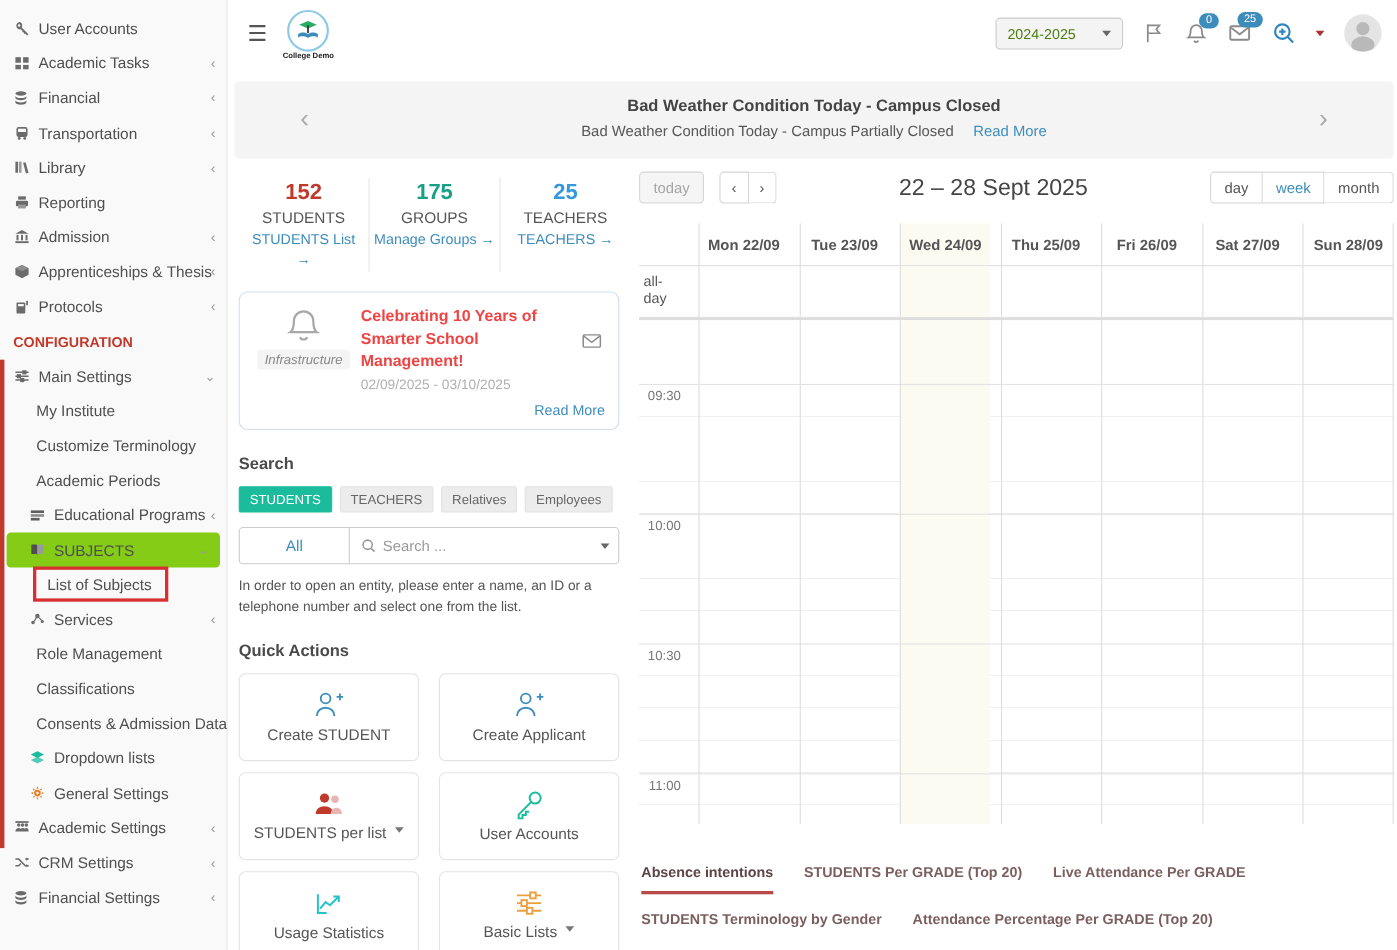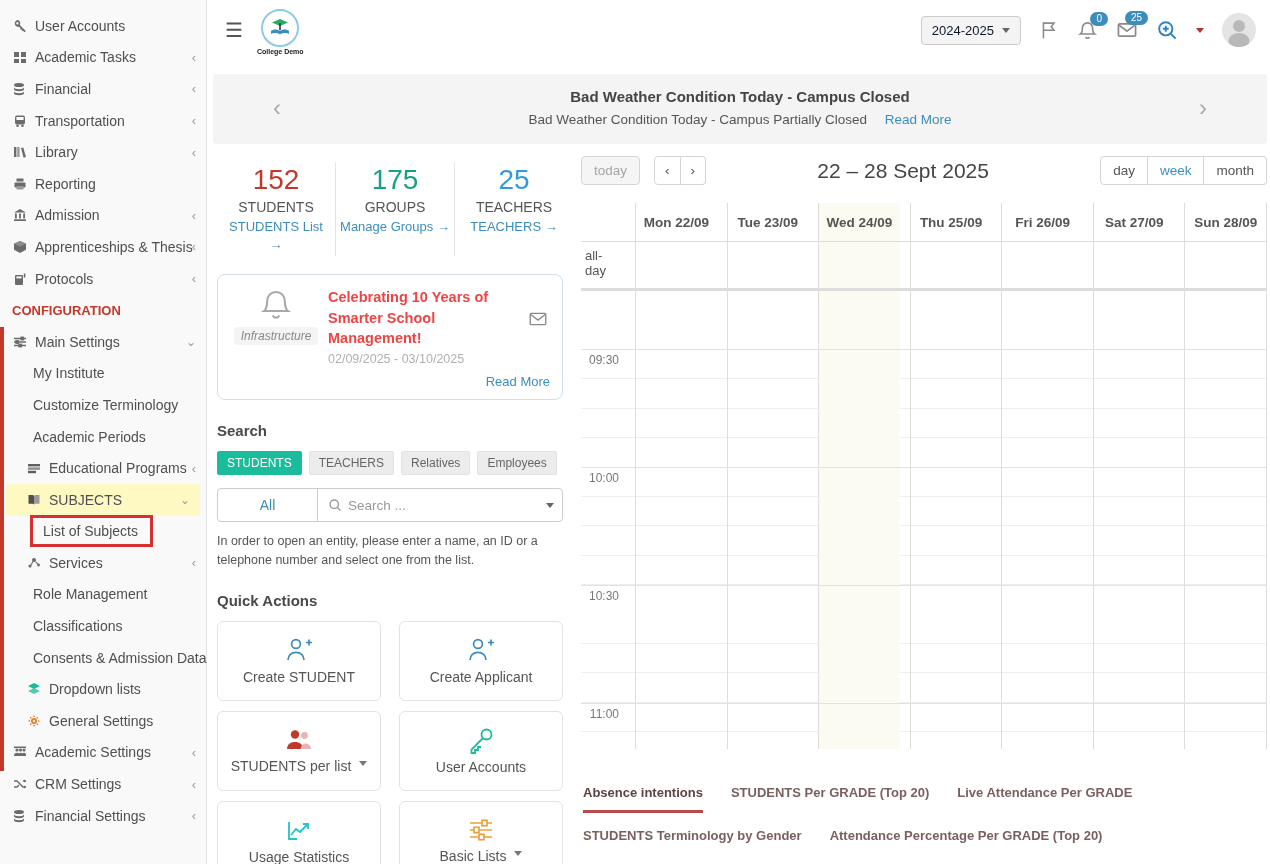--- a/index.html
+++ b/index.html
@@ -14,37 +14,37 @@
   .srow .sicon { width:20px; display:inline-flex; justify-content:center; align-items:center; flex:none; }
   .srow .slabel { margin-left:5px; white-space:nowrap; }
   .chev { position:absolute; right:10px; color:#9a9a9a; font-size:13px; }
   .chev-l::after { content:"‹"; }
   .chev-d::after { content:"⌄"; font-size:12px; }
   .sheading { height:31.6px; display:flex; align-items:center; padding-left:12px;
     color:#c0392b; font-weight:bold; font-size:13px; }
   .indent1 { padding-left:28px; }
   .indent2 { padding-left:24px; }
   .indent3 { padding-left:30px; }
-  .sel-row { background:#fef9c3; border-radius:4px; margin:0 6px; padding-left:18px; }
+  .sel-row { background:#84cc16; border-radius:4px; margin:0 6px; padding-left:18px; }
   .red-strip { position:absolute; left:0; top:327px; width:4px; height:444px; background:#c0392b; }
   .annotation-box { border:3px solid #d63031; padding:5px 12px 5px 10px; }
 
   
   .main { position:absolute; left:207px; top:0; width:1063px; height:864px; background:#fff; }
 
   
   .topbar { height:60px; display:flex; align-items:center; padding:0 14px 0 18px; }
   .hamburger { font-size:20px; color:#555; cursor:pointer; margin-right:14px; }
   .logo { display:flex; flex-direction:column; align-items:center; margin-top:4px; }
   .logo-circle { width:38px; height:38px; border-radius:50%; border:2px solid #8ecae6;
     display:flex; align-items:center; justify-content:center; background:#fff; }
   .logo-text { font-size:7px; font-weight:bold; color:#222; margin-top:1px; }
   .topbar-right { margin-left:auto; display:flex; align-items:center; gap:18px; }
   .year-select { background:#f4f4f4; border:1px solid #ccc; border-radius:4px; padding:6px 10px;
-    font-size:13px; color:#0f172a; display:flex; align-items:center; gap:8px; cursor:pointer; }
+    font-size:13px; color:#4d7c0f; display:flex; align-items:center; gap:24px; cursor:pointer; }
   .caret { width:0; height:0; border-left:4px solid transparent; border-right:4px solid transparent; border-top:5px solid #666; }
   .hicon { position:relative; cursor:pointer; display:inline-flex; }
   .badge { position:absolute; top:-8px; right:-10px; background:#3c8dbc; color:#fff; font-size:10px;
     border-radius:9px; padding:2px 6px; line-height:1; }
   .caret-red { border-top-color:#a33; }
   .avatar { width:34px; height:34px; border-radius:50%; background:#e4e4e4; overflow:hidden; display:flex; align-items:flex-end; justify-content:center; cursor:pointer; }
 
   
   .banner { margin:14px 3px 0 6px; height:70px; background:#f4f4f4; border-radius:4px; position:relative; text-align:center; padding-top:14px; }
   .banner-title { font-size:15px; font-weight:bold; color:#444; }
@@ -54,21 +54,21 @@
   .bn-left { left:60px; } .bn-right { right:60px; }
 
   
   .content { display:flex; padding:10px 3px 0 10px; }
   .widgets { width:346px; flex:none; margin-right:18px; }
 
   
   .stats { display:flex; text-align:center; padding:8px 0 4px; }
   .stat { flex:1; padding:2px 4px; }
   .stat + .stat { border-left:1px solid #e6e6e6; }
-  .stat-num { font-size:28px; }
+  .stat-num { font-size:20px;font-weight:bold; }
   .num-red { color:#c0392b; } .num-green { color:#16a085; } .num-blue { color:#3498db; }
   .stat-label { font-size:14px; color:#555; margin-top:3px; }
   .stat-link { font-size:13px; color:#3c8dbc; margin-top:3px; cursor:pointer; width:110px; margin-left:auto; margin-right:auto; line-height:1.4; }
 
   
   .announce { margin-top:14px; border:1px solid #cde0ec; border-radius:8px; padding:12px 12px 10px; display:flex; position:relative; background:#fff; }
   .an-left { width:92px; flex:none; display:flex; flex-direction:column; align-items:center; }
   .an-cat { font-style:italic; font-size:12px; color:#888; background:#f4f4f4; border-radius:3px; padding:2px 7px; margin-top:4px; white-space:nowrap; }
   .an-body { flex:1; padding-left:6px; }
   .an-title { font-size:14.5px; font-weight:bold; color:#ef4444; line-height:1.4; padding-right:26px; }

